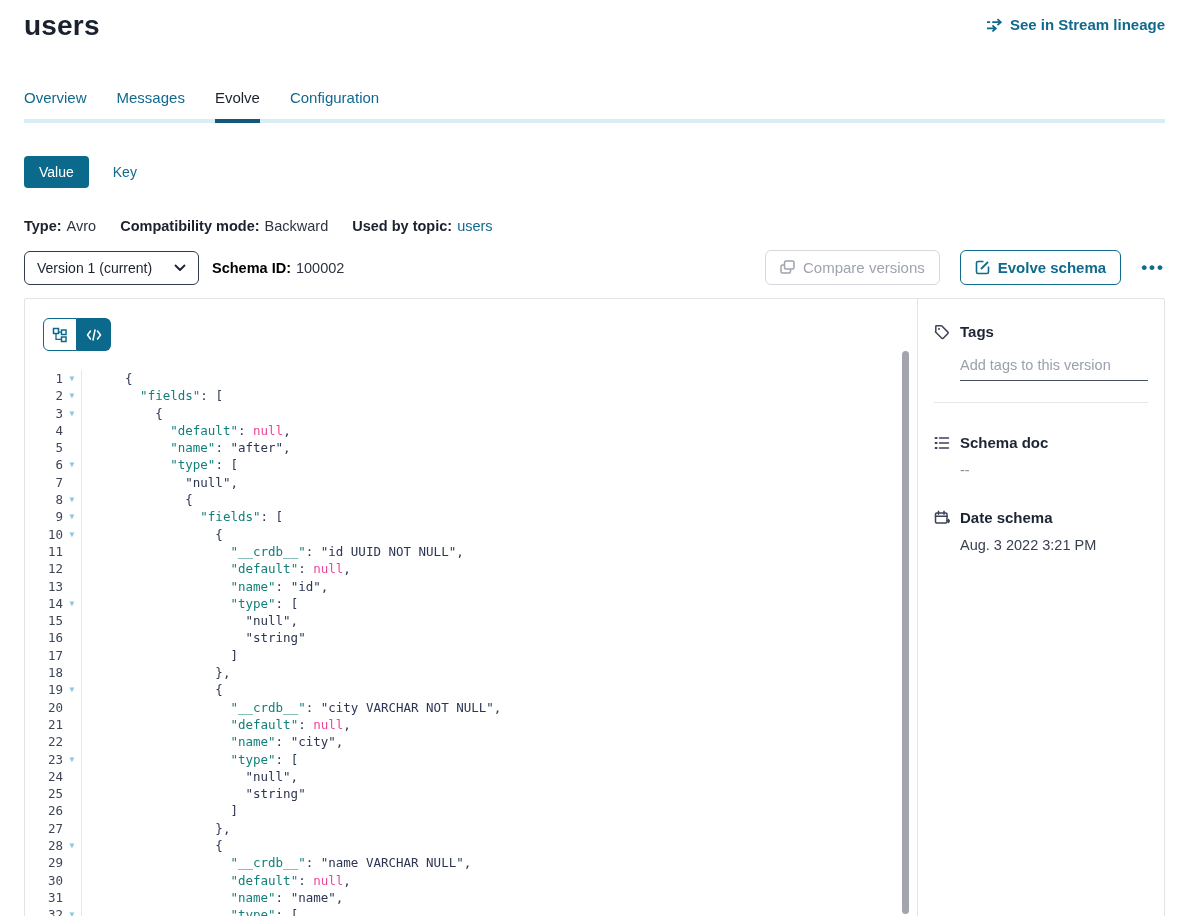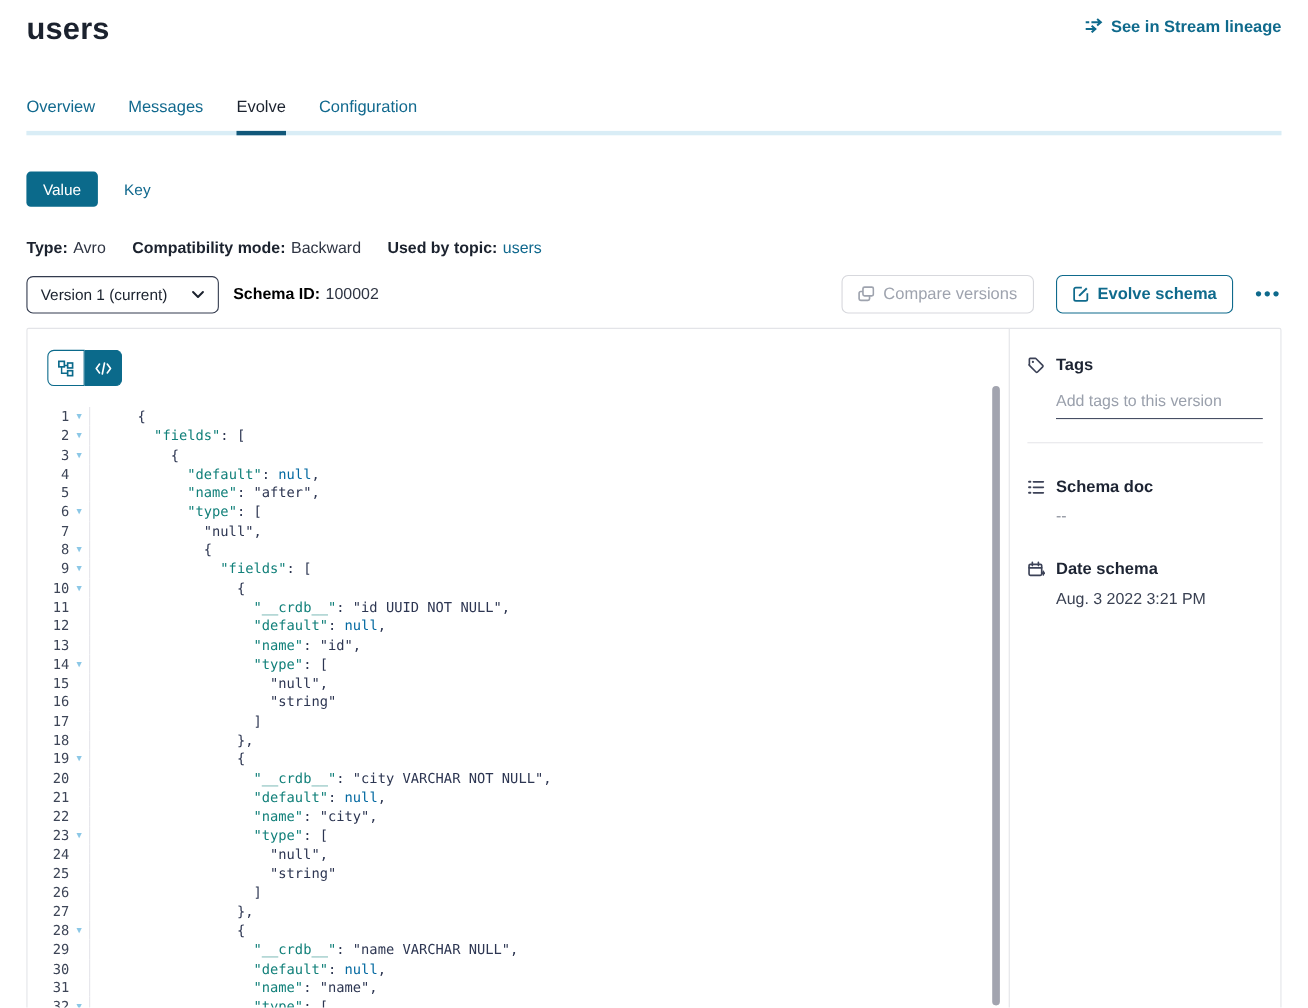--- a/index.html
+++ b/index.html
@@ -2,21 +2,21 @@
 <html><head>
 <meta charset="utf-8">
 <style>
   * { box-sizing: border-box; margin: 0; padding: 0; }
   html, body { width: 1189px; height: 916px; overflow: hidden; background: #ffffff;
     font-family: "Liberation Sans", sans-serif; color: #1d2433; }
   .page { position: relative; width: 1189px; height: 916px; padding: 0 24px; }
 
   
   .page-title { font-size: 28px; font-weight: 700; color: #1b222e; padding-top: 10px; letter-spacing: .2px; }
-  .lineage-link { position: absolute; top: 16px; right: 24px; display: inline-flex; align-items: flex-start;
+  .lineage-link { position: absolute; top: 16px; right: 24px; display: inline-flex; align-items: center;
     gap: 7px; color: #0f6a8c; font-size: 15px; font-weight: 600; cursor: pointer; }
 
   
   .tabs { position: relative; margin-top: 47px; }
   .tab-row { display: flex; gap: 30px; padding-bottom: 13px; }
   .tab { font-size: 15px; color: #11698e; cursor: pointer; position: relative; padding-bottom: 13px; margin-bottom: -13px; }
   .tab.active { color: #1b222e; font-weight: 500; }
   .tab-underline { height: 4px; background: #d9edf6; width: 100%; }
   .tab.active::after { content: ""; position: absolute; left: 0; right: 0; bottom: -4px; height: 4px; background: #11587a; z-index: 2; }
 
@@ -52,21 +52,21 @@
   .vt-btn { width: 34px; height: 33px; display: flex; align-items: center; justify-content: center; cursor: pointer; }
   .vt-tree { border: 1px solid #0b6a8b; border-radius: 6px 0 0 6px; background: #fff; }
   .vt-code { border: 1px solid #0b6a8b; border-left: none; border-radius: 0 6px 6px 0; background: #0b6a8b; color: #fff; }
 
   .code-lines { margin-top: 19px; font-family: "DejaVu Sans Mono", monospace; font-size: 12.5px; }
   .cl { display: flex; height: 17.3px; line-height: 17.3px; white-space: pre; }
   .cl .ln { width: 38px; text-align: right; color: #3d4557; flex: none; }
   .cl .fold { width: 18px; text-align: center; color: #8bc7e6; font-size: 8px; flex: none; cursor: pointer; }
   .cl .src { border-left: 1px solid #e5e5ea; padding-left: 28px; flex: 1; color: #2d3652; }
   .tok-key { color: #12807a; }
-  .tok-null { color: #0369a1; }
+  .tok-null { color: #ec4899; }
 
   .scroll-thumb { position: absolute; right: 8px; top: 52px; bottom: 3px; width: 7px; border-radius: 4px;
     background: #a2a4af; cursor: pointer; }
 
   
   .sidebar { width: 247px; flex: none; border-left: 1px solid #e3e4e8; padding: 24px 16px; }
   .side-head { display: flex; align-items: center; gap: 10px; font-size: 15px; font-weight: 700; color: #1d2433; }
   .side-head svg { flex: none; }
   .tags-input { display: block; width: calc(100% - 26px); margin: 17px 0 0 26px; border: none;
     border-bottom: 1px solid #474e63; padding: 0 0 7px 0; font-size: 14.5px; font-family: inherit;

